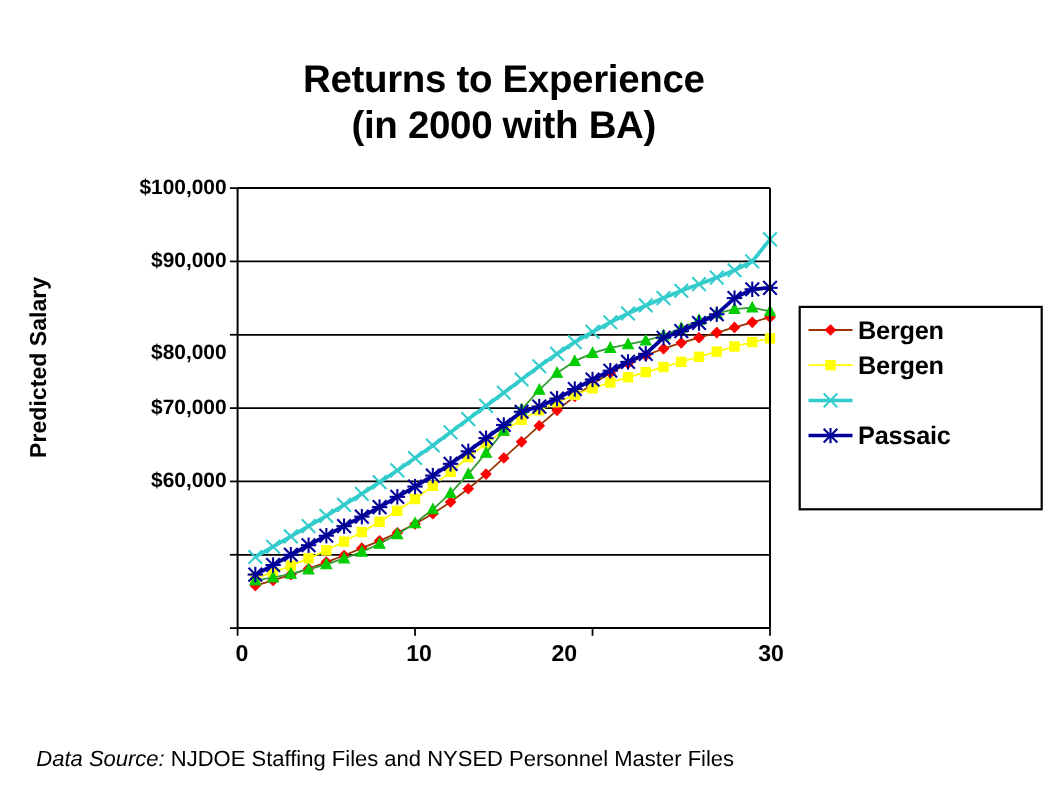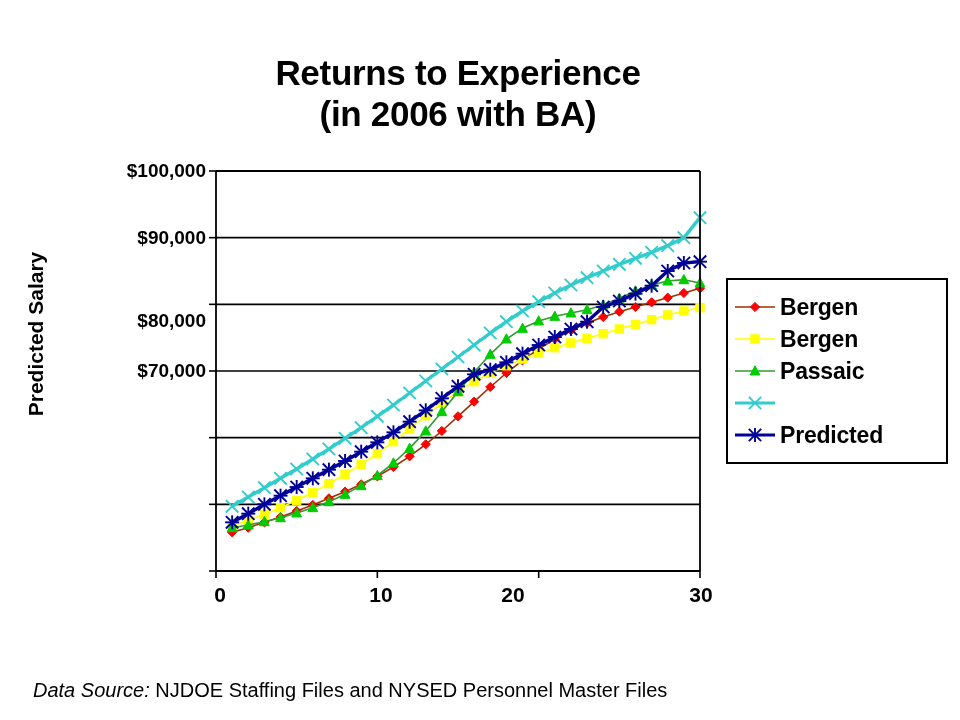--- a/index.html
+++ b/index.html
@@ -95,21 +95,21 @@
     border: 2px solid #000000;
     background: #ffffff;
     box-sizing: border-box;
   }
   .legend-rows {
     position: absolute;
     left: 0; top: 0;
     width: 100%; height: 100%;
     display: flex;
     flex-direction: column;
-    justify-content: center;
+    justify-content: flex-start;
     padding: 4px 0 4px 6px;
     box-sizing: border-box;
   }
   .legend-row {
     display: flex;
     align-items: center;
     height: 32px;
   }
   .legend-swatch {
     width: 42px;
@@ -138,30 +138,31 @@
     margin-top: 15px;
   }
 </style>
 </head>
 <body>
 
 <div id="figure">
 
   <div class="title-block">
     <div>Returns to Experience</div>
-    <div>(in 2006 with BA)</div>
+    <div>(in 2000 with BA)</div>
   </div>
 
   <div class="ylabel">Predicted Salary</div>
 
   <div class="ytick-wrap">
     <div class="ytick" style="top:160px">$100,000</div>
     <div class="ytick" style="top:227px">$90,000</div>
     <div class="ytick" style="top:310px">$80,000</div>
     <div class="ytick" style="top:360px">$70,000</div>
+    <div class="ytick" style="top:427px">$60,000</div>
   </div>
 
   <div class="xtick" style="left:220px">0</div>
   <div class="xtick" style="left:381px">10</div>
   <div class="xtick" style="left:513px">20</div>
   <div class="xtick" style="left:701px">30</div>
 
   <svg id="plot" width="960" height="720">
     <g id="gridlines">
         <line x1="216" y1="571" x2="700" y2="571" stroke="#000" stroke-width="1.6"></line>
@@ -611,45 +612,38 @@
         </div>
         <div class="legend-row">
           <div class="legend-swatch"><svg width="42" height="22">
               <line x1="1" y1="11" x2="41" y2="11" stroke="#FFFF00" stroke-width="1.6"></line>
               <rect x="16.799999999999997" y="6.800000000000001" width="8.399999999999999" height="8.399999999999999" fill="#FFFF00" stroke="#FFFF00" stroke-width="1"></rect>
             </svg></div>
           <div class="legend-label">Bergen</div>
         </div>
         <div class="legend-row">
           <div class="legend-swatch"><svg width="42" height="22">
-              <line x1="1" y1="11" x2="41" y2="11" stroke="#339933" stroke-width="1.6"></line>
-              <polygon points="21,5.800000000000001 25.900000000000002,15 16.099999999999998,15" fill="#00CC00" stroke="#00CC00" stroke-width="1"></polygon>
-            </svg></div>
-          <div class="legend-label">Passaic</div>
-        </div>
-        <div class="legend-row">
-          <div class="legend-swatch"><svg width="42" height="22">
               <line x1="1" y1="11" x2="41" y2="11" stroke="#33CCCC" stroke-width="3.2"></line>
               <g>
                 <line x1="14.8" y1="4.800000000000001" x2="27.2" y2="17.2" stroke="#33CCCC" stroke-width="1.9"></line>
                 <line x1="14.8" y1="17.2" x2="27.2" y2="4.800000000000001" stroke="#33CCCC" stroke-width="1.9"></line>
               </g>
             </svg></div>
         </div>
         <div class="legend-row">
           <div class="legend-swatch"><svg width="42" height="22">
               <line x1="1" y1="11" x2="41" y2="11" stroke="#000099" stroke-width="3.2"></line>
               <g>
                 <line x1="14.8" y1="4.800000000000001" x2="27.2" y2="17.2" stroke="#000099" stroke-width="1.9"></line>
                 <line x1="14.8" y1="17.2" x2="27.2" y2="4.800000000000001" stroke="#000099" stroke-width="1.9"></line>
                 <line x1="21" y1="4.000000000000001" x2="21" y2="18" stroke="#000099" stroke-width="1.9"></line>
                 <line x1="14" y1="11" x2="28" y2="11" stroke="#000099" stroke-width="1.9"></line>
               </g>
             </svg></div>
-          <div class="legend-label">Predicted</div>
+          <div class="legend-label">Passaic</div>
         </div>
       </div>
   </div>
 
   <div class="footer">
     <span class="src-lead">Data Source:</span><span> NJDOE Staffing Files and NYSED Personnel Master Files</span>
   </div>
 
 </div>
 

